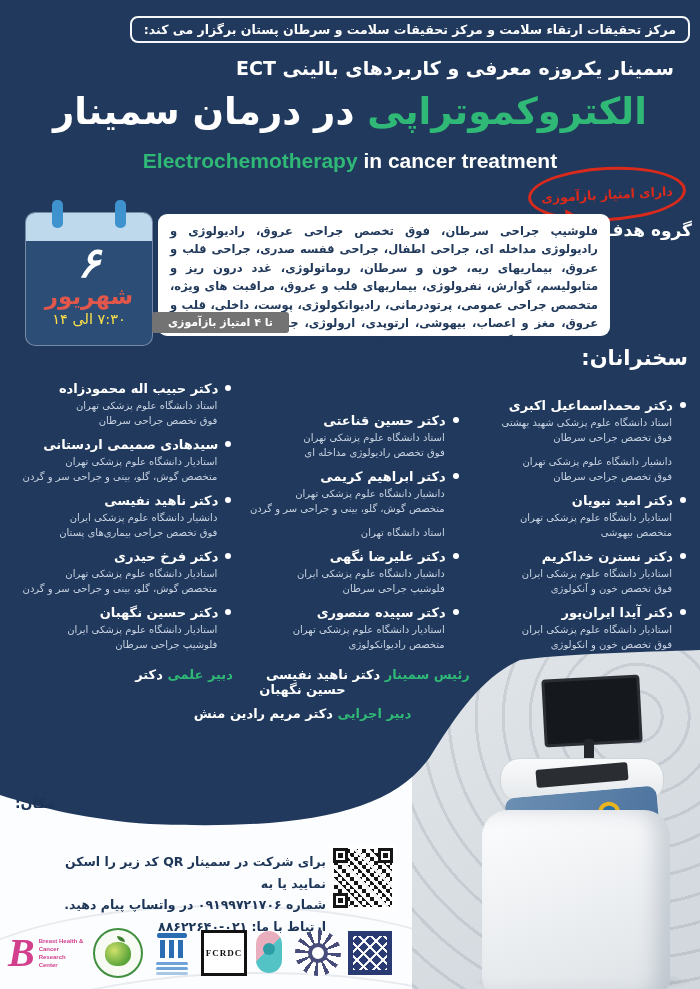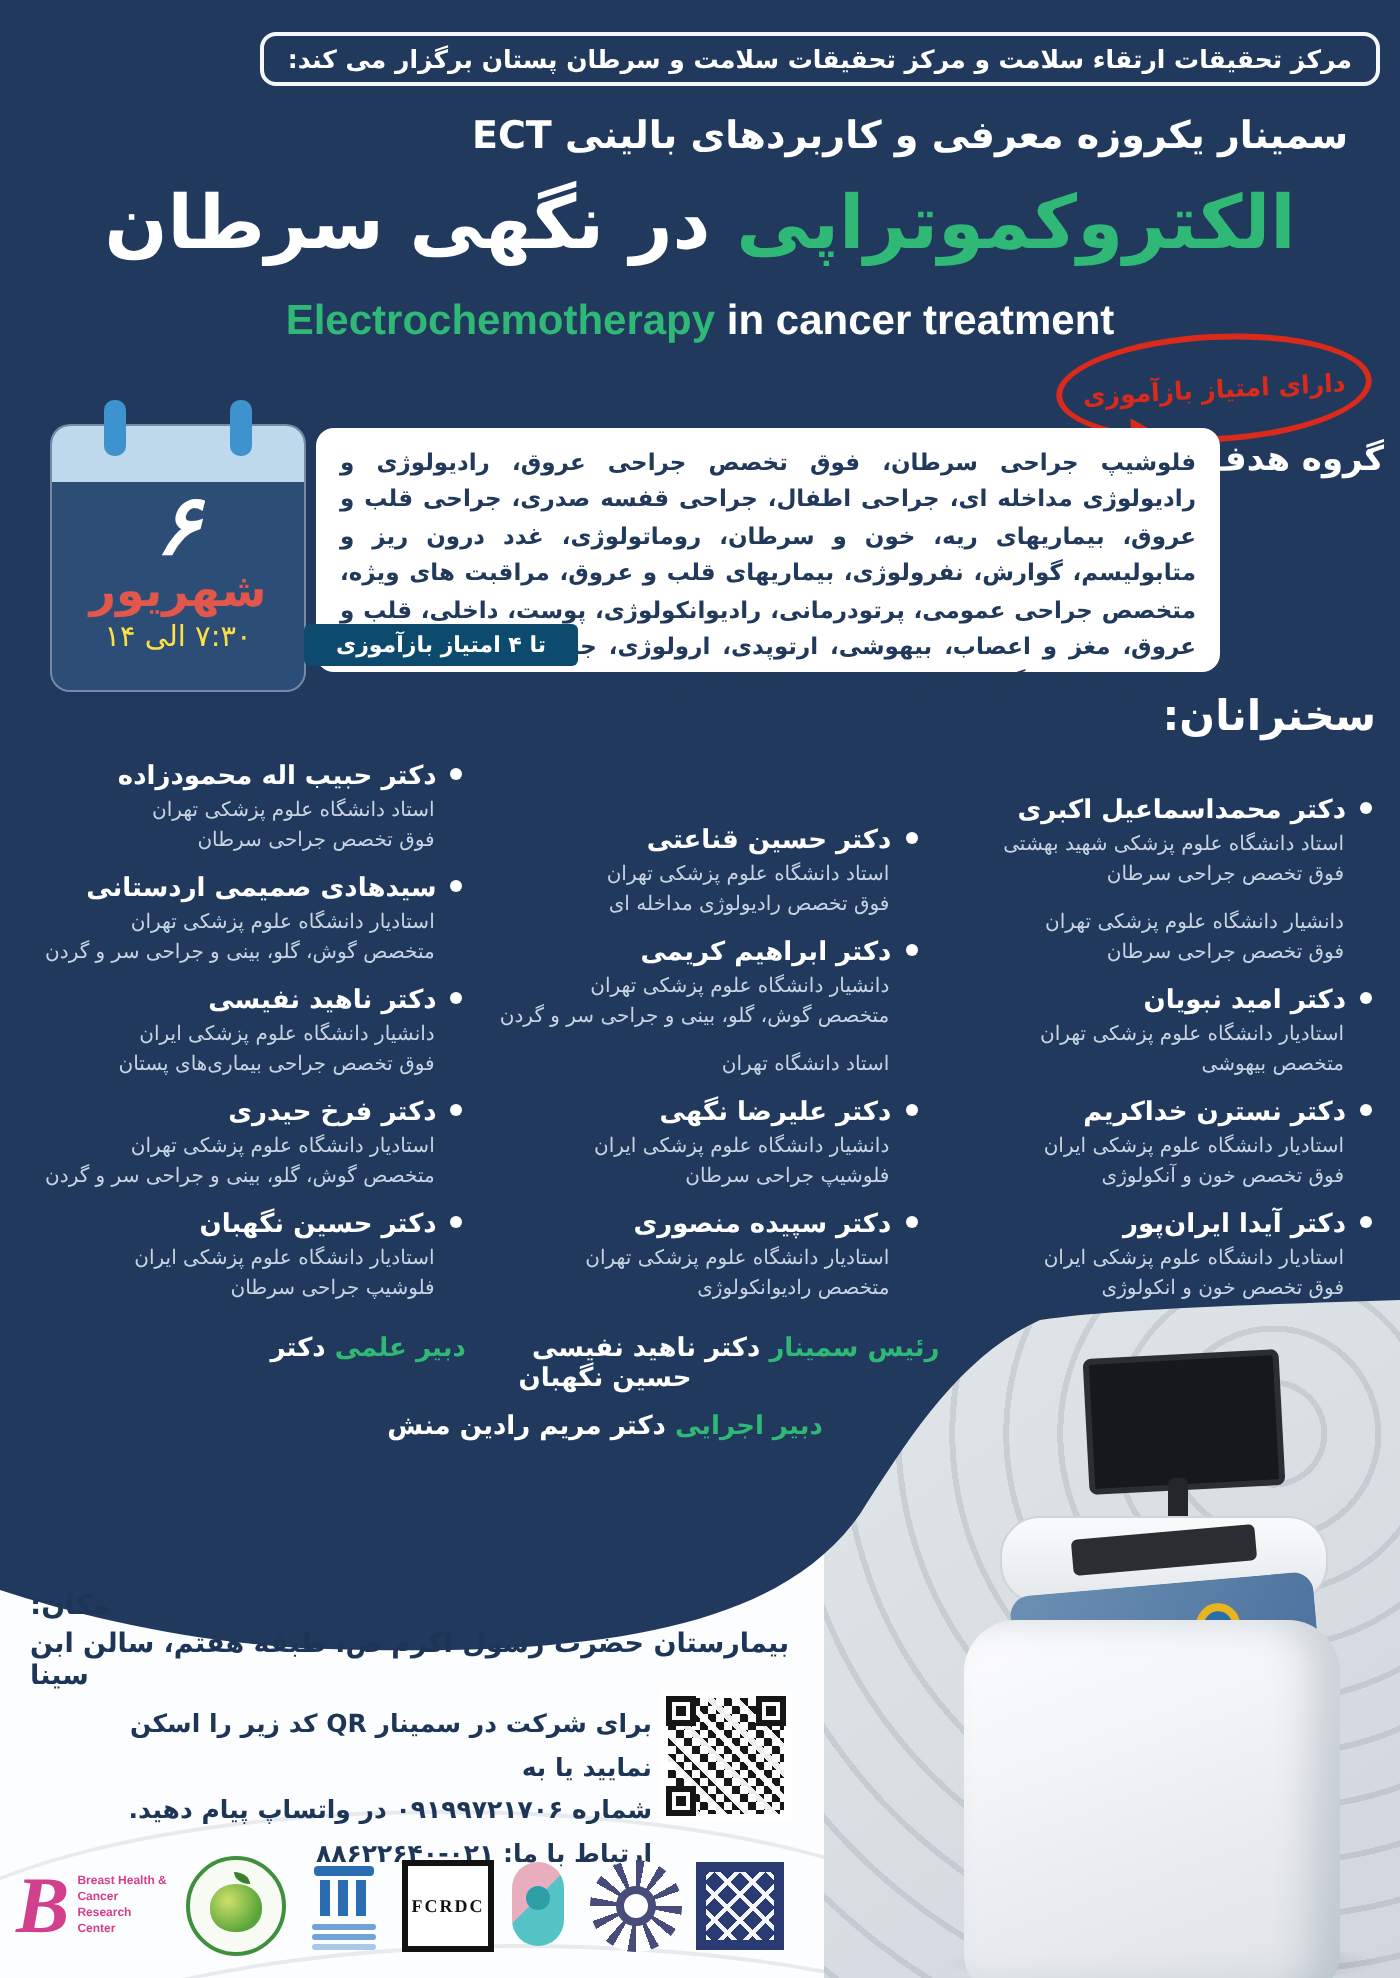--- a/index.html
+++ b/index.html
@@ -50,21 +50,21 @@
   .calendar-month{text-align:center;color:#e2574b;font-size:23px;font-weight:800;line-height:1.1;}
   .calendar-time{text-align:center;color:#fde047;font-size:14.5px;font-weight:400;margin-top:2px;}
   
   .target-label{position:absolute;right:8px;top:220px;color:#fff;font-size:17px;font-weight:800;}
   .target-box{
     position:absolute;left:158px;top:214px;width:452px;height:122px;box-sizing:border-box;
     background:#fff;border-radius:9px;padding:8px 12px;
     color:#21395a;font-size:11.5px;font-weight:600;line-height:1.6;text-align:justify;
   }
   .credit-badge{
-    position:absolute;left:152px;top:312px;background:#0c4a6e;color:#fff;
+    position:absolute;left:152px;top:312px;background:#737373;color:#fff;
     font-size:11px;font-weight:700;padding:4px 16px;border-radius:3px;z-index:4;
   }
   
   .speakers-heading{position:absolute;right:12px;top:346px;color:#fff;font-size:21px;font-weight:800;z-index:3;}
   .speakers{position:absolute;top:381px;left:14px;right:14px;display:flex;gap:10px;z-index:3;}
   .s-col{flex:1;display:flex;flex-direction:column;gap:9px;justify-content:flex-end;}
   .speaker-name{color:#fff;font-size:13px;font-weight:700;margin-bottom:2px;}
   .speaker-name .dot{display:inline-block;width:6px;height:6px;border-radius:50%;background:#fff;margin-left:7px;vertical-align:2px;}
   .speaker-line{color:#c8d3e2;font-size:10px;line-height:1.5;padding-right:14px;}
   
@@ -166,21 +166,21 @@
   </div>
 
   <svg class="navy-curve" viewBox="0 0 700 220" preserveAspectRatio="none">
     <path d="M0,0 H700 V32 C640,34 560,36 520,42 C480,60 455,100 430,139 C390,196 300,212 150,206 C90,202 40,190 0,177 Z" fill="#20395c"></path>
   </svg>
 
   <div class="org-strip">مرکز تحقیقات ارتقاء سلامت و مرکز تحقیقات سلامت و سرطان پستان برگزار می کند:</div>
   <div class="seminar-line">سمینار یکروزه معرفی و کاربردهای بالینی ECT</div>
   <div class="main-title">
     <span class="hl">الکتروکموتراپی</span>
-    <span>در نگهی سرطان</span>
+    <span>در درمان سمینار</span>
   </div>
   <div class="title-en">
     <span class="hl">Electrochemotherapy</span>
     <span>in cancer treatment</span>
   </div>
   <div class="stamp">دارای امتیاز بازآموزی</div>
 
   <div class="calendar">
     <div class="clip c1"></div>
     <div class="clip c2"></div>
@@ -288,21 +288,20 @@
       <span>دکتر حسین نگهبان</span>
     </div>
     <div class="line">
       <span class="role">دبیر اجرایی</span>
       <span>دکتر مریم رادین منش</span>
     </div>
   </div>
 
   <div class="venue">
     <div class="venue-label">مکان:</div>
-    <div class="venue-text">بیمارستان حضرت رسول اکرم ص، طبقه هفتم، سالن ابن سینا</div>
   </div>
 
   <div class="registration">
     <div>برای شرکت در سمینار QR کد زیر را اسکن نمایید یا به</div>
     <div>شماره ۰۹۱۹۹۷۲۱۷۰۶ در واتساپ پیام دهید.</div>
     <div>ارتباط با ما: ۰۲۱-۸۸۶۲۲۶۴۰</div>
   </div>
 
   <div class="qr">
     <div class="qr-modules"></div>

